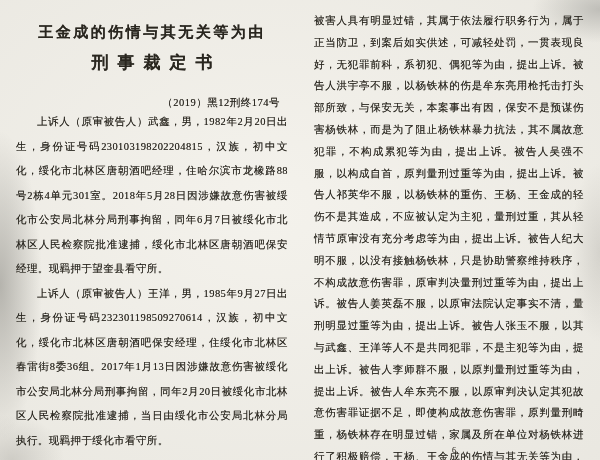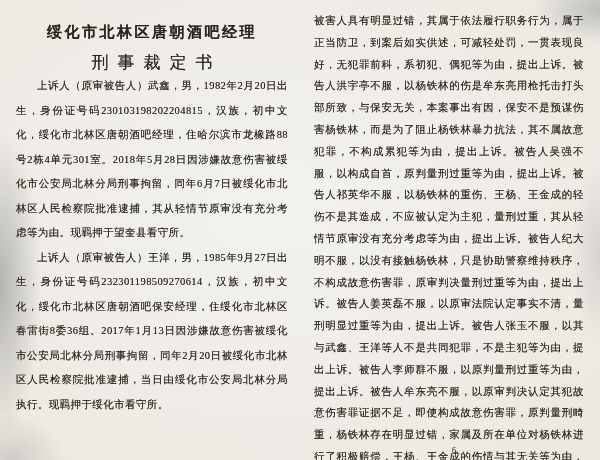--- a/index.html
+++ b/index.html
@@ -23,21 +23,21 @@
     text-shadow: 0 0 0.5px rgba(45,42,36,0.65);
   }
   .page-left  { left: 0;   padding: 14px 12px 0 16px; }
   .page-right { left: 300px; padding: 10px 16px 0 14px; }
 
   .court-title {
     text-align: center; font-size: 15px; font-weight: bold;
     letter-spacing: 2.5px; margin-top: 9px; white-space: nowrap;
   }
   .doc-type {
-    text-align: center; font-size: 17px; font-weight: normal;
+    text-align: center; font-size: 17px; font-weight: bold;
     letter-spacing: 9px; margin-top: 9px; text-indent: 9px;
   }
   .case-no {
     text-align: right; font-size: 10.5px; margin-top: 22px;
     padding-right: 8px; letter-spacing: 0.5px;
   }
   .body-text p {
     margin: 0; font-size: 10.5px; line-height: 24.5px;
     text-align: justify; letter-spacing: 0.4px;
   }
@@ -48,24 +48,25 @@
     position: absolute; bottom: 5px; left: 152px;
     font-size: 8px; color: #56534d;
   }
 </style>
 </head>
 <body>
 
 <div class="scan">
 
   <div class="page page-left">
-    <div class="court-title">绥化市北林区唐朝酒吧经理</div>
+    <div class="court-title">王金成的伤情与其无关等为由</div>
     <div class="doc-type">刑事裁定书</div>
+    <div class="case-no">（2019）黑12刑终174号</div>
     <div class="body-text">
-      <p class="indent">上诉人（原审被告人）武鑫，男，1982年2月20日出生，身份证号码230103198202204815，汉族，初中文化，绥化市北林区唐朝酒吧经理，住哈尔滨市龙橡路88号2栋4单元301室。2018年5月28日因涉嫌故意伤害被绥化市公安局北林分局刑事拘留，同年6月7日被绥化市北林区人民检察院批准逮捕，其从轻情节原审没有充分考虑等为由。现羁押于望奎县看守所。</p>
+      <p class="indent">上诉人（原审被告人）武鑫，男，1982年2月20日出生，身份证号码230103198202204815，汉族，初中文化，绥化市北林区唐朝酒吧经理，住哈尔滨市龙橡路88号2栋4单元301室。2018年5月28日因涉嫌故意伤害被绥化市公安局北林分局刑事拘留，同年6月7日被绥化市北林区人民检察院批准逮捕，绥化市北林区唐朝酒吧保安经理。现羁押于望奎县看守所。</p>
       <p class="indent">上诉人（原审被告人）王洋，男，1985年9月27日出生，身份证号码232301198509270614，汉族，初中文化，绥化市北林区唐朝酒吧保安经理，住绥化市北林区春雷街8委36组。2017年1月13日因涉嫌故意伤害被绥化市公安局北林分局刑事拘留，同年2月20日被绥化市北林区人民检察院批准逮捕，当日由绥化市公安局北林分局执行。现羁押于绥化市看守所。</p>
 
     </div>
   </div>
 
   <div class="page page-right">
     <div class="body-text">
       <p>被害人具有明显过错，其属于依法履行职务行为，属于正当防卫，到案后如实供述，可减轻处罚，一贯表现良好，无犯罪前科，系初犯、偶犯等为由，提出上诉。被告人洪宇亭不服，以杨铁林的伤是牟东亮用枪托击打头部所致，与保安无关，本案事出有因，保安不是预谋伤害杨铁林，而是为了阻止杨铁林暴力抗法，其不属故意犯罪，不构成累犯等为由，提出上诉。被告人吴强不服，以构成自首，原判量刑过重等为由，提出上诉。被告人祁英华不服，以杨铁林的重伤、王杨、王金成的轻伤不是其造成，不应被认定为主犯，量刑过重，其从轻情节原审没有充分考虑等为由，提出上诉。被告人纪大明不服，以没有接触杨铁林，只是协助警察维持秩序，不构成故意伤害罪，原审判决量刑过重等为由，提出上诉。被告人姜英磊不服，以原审法院认定事实不清，量刑明显过重等为由，提出上诉。被告人张玉不服，以其与武鑫、王洋等人不是共同犯罪，不是主犯等为由，提出上诉。被告人李师群不服，以原判量刑过重等为由，提出上诉。被告人牟东亮不服，以原审判决认定其犯故意伤害罪证据不足，即使构成故意伤害罪，原判量刑畸重，杨铁林存在明显过错，家属及所在单位对杨铁林进行了积极赔偿，王杨、王金成的伤情与其无关等为由，提出上诉。</p>
 
     </div>

